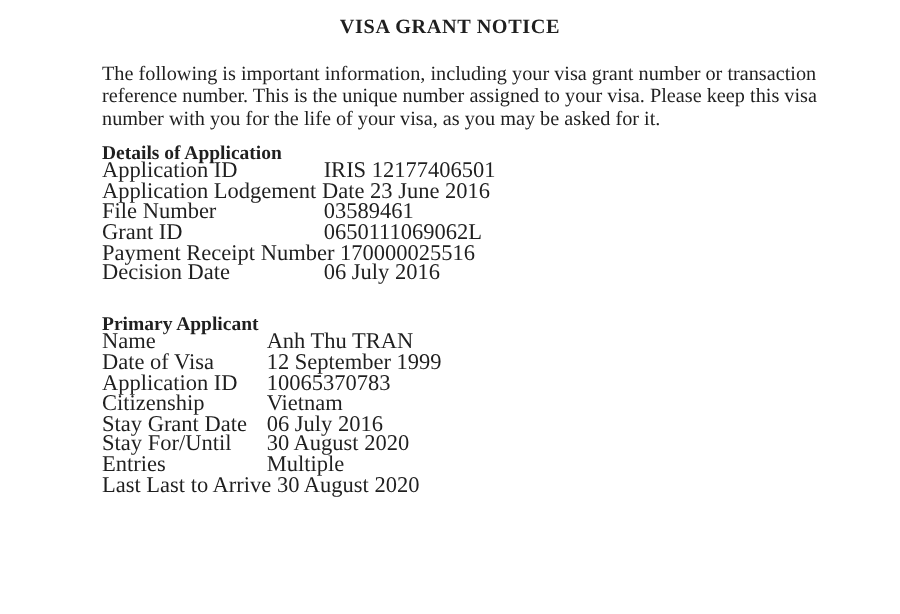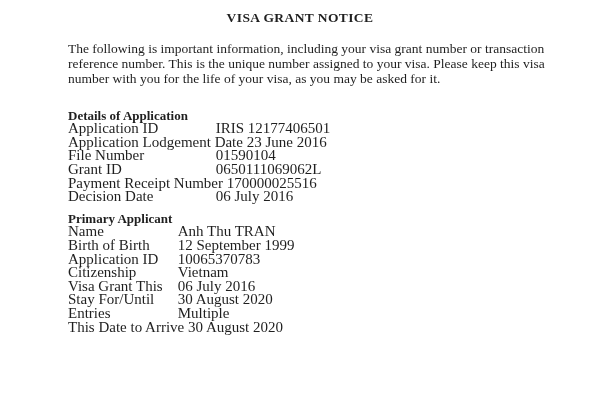--- a/index.html
+++ b/index.html
@@ -25,22 +25,22 @@
   }
   .intro {
     margin: 15px 40px 0 68px;
     font-size: 13.5px;
     line-height: 15.2px;
     white-space: pre-line;
   }
   .section {
     margin-left: 68px;
   }
-  .section-details { margin-top: 22px; }
-  .section-primary { margin-top: 8px; }
+  .section-details { margin-top: 8px; }
+  .section-primary { margin-top: 19px; }
   .section-heading {
     font-weight: bold;
     font-size: 13px;
     line-height: 13.6px;
   }
   .row {
     font-size: 15px;
     line-height: 13.6px;
   }
   .row .label {
@@ -72,21 +72,21 @@
     <div class="row">
       <span class="label">Application ID</span>
       <span class="value">IRIS 12177406501</span>
     </div>
     <div class="row">
       <span class="label">Application Lodgement Date</span>
       <span class="value">23 June 2016</span>
     </div>
     <div class="row">
       <span class="label">File Number</span>
-      <span class="value">01590104</span>
+      <span class="value">03589461</span>
     </div>
     <div class="row">
       <span class="label">Grant ID</span>
       <span class="value">0650111069062L</span>
     </div>
     <div class="row">
       <span class="label">Payment Receipt Number</span>
       <span class="value">170000025516</span>
     </div>
     <div class="row">
@@ -96,42 +96,42 @@
   </div>
 
   <div class="section section-primary">
     <div class="section-heading">Primary Applicant</div>
 
     <div class="row">
       <span class="label">Name</span>
       <span class="value">Anh Thu TRAN</span>
     </div>
     <div class="row">
-      <span class="label">Birth of Birth</span>
+      <span class="label">Date of Visa</span>
       <span class="value">12 September 1999</span>
     </div>
     <div class="row">
       <span class="label">Application ID</span>
       <span class="value">10065370783</span>
     </div>
     <div class="row">
       <span class="label">Citizenship</span>
       <span class="value">Vietnam</span>
     </div>
     <div class="row">
-      <span class="label">Visa Grant This</span>
+      <span class="label">Stay Grant Date</span>
       <span class="value">06 July 2016</span>
     </div>
     <div class="row">
       <span class="label">Stay For/Until</span>
       <span class="value">30 August 2020</span>
     </div>
     <div class="row">
       <span class="label">Entries</span>
       <span class="value">Multiple</span>
     </div>
     <div class="row">
-      <span class="label">This Date to Arrive</span>
+      <span class="label">Last Last to Arrive</span>
       <span class="value">30 August 2020</span>
     </div>
   </div>
 
 </div>
 
 </body></html>

